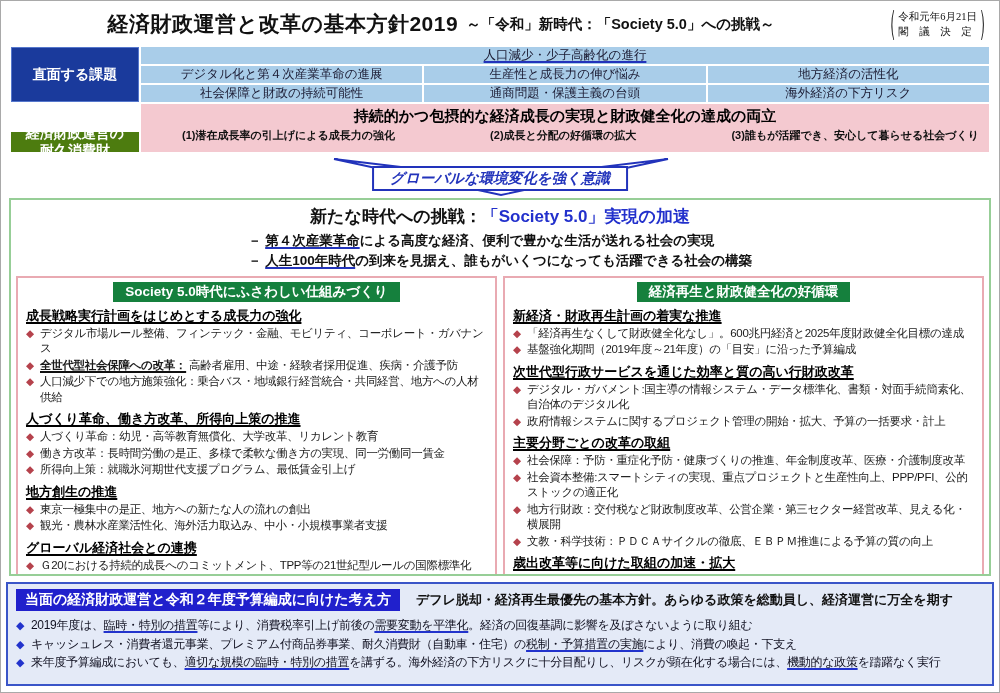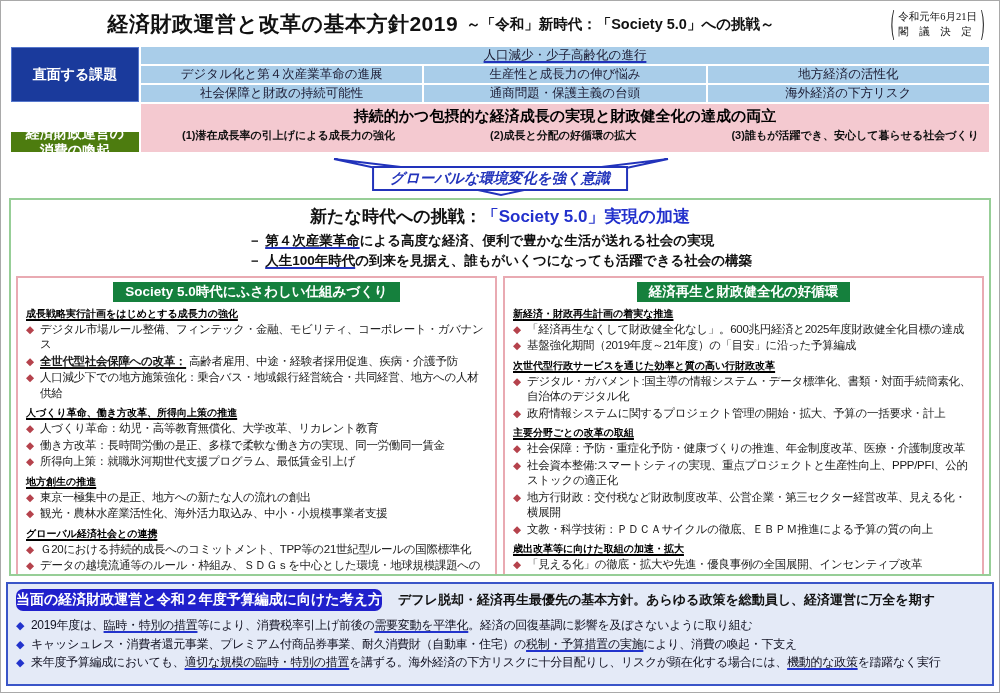--- a/index.html
+++ b/index.html
@@ -57,32 +57,32 @@
   .main-heading { text-align:center; font-size:17px; font-weight:bold; margin-top:2px; }
   .main-heading .blue { color:#2230CC; }
   .main-bullets { width:fit-content; margin:3px auto 4px; font-size:13.5px; font-weight:bold; line-height:1.5; }
   .columns { display:flex; gap:6px; height:302px; }
   .col { flex:1; border:2px solid #E9AAB2; padding:3px 8px; overflow:hidden; }
   .col-header {
     width:fit-content; margin:1px auto 3px; background:#15803d; color:#fff;
     font-weight:bold; font-size:13.5px; padding:1px 12px; white-space:nowrap;
   }
   .sec-heading {
-    font-size:10px; font-weight:bold; margin:5px 0 1px; color:#000;
+    font-size:13px; font-weight:bold; margin:5px 0 1px; color:#000;
     text-decoration:underline; text-decoration-thickness:1.5px; text-underline-offset:2px;
   }
   .item { position:relative; padding-left:14px; font-size:11.5px; line-height:1.35; letter-spacing:-0.3px; color:#1a1a1a; margin-top:1px; }
   .item .dmd { position:absolute; left:0; top:0; font-size:10.5px; letter-spacing:0; }
   .dmd-red { color:#B5424C; }
   .dmd-blue { color:#2233CC; }
 
   
   .bottom-box { margin:6px 5px 0; height:104px; border:2px solid #3A55C8; background:#E4EAF7; padding:5px 8px; overflow:hidden; }
   .bottom-head { display:flex; align-items:center; }
-  .bottom-title { background:#2020CC; color:#fff; font-weight:bold; font-size:14px; padding:2px 0; white-space:nowrap;border-radius:7px; }
+  .bottom-title { background:#2020CC; color:#fff; font-weight:bold; font-size:14px; padding:2px 9px; white-space:nowrap; }
   .bottom-headline { font-weight:bold; font-size:13px; margin-left:16px; white-space:nowrap; }
   .bottom-bullets { margin-top:5px; }
   .b-item { position:relative; padding-left:15px; font-size:12px; line-height:1.55; letter-spacing:-0.3px; color:#101020; }
   .b-item .dmd { position:absolute; left:0; top:1px; font-size:11px; }
   .b-item .seg-u { text-decoration-color:#2233CC; }
 </style>
 </head>
 <body>
 
 <div id="page">
@@ -118,21 +118,21 @@
         <div class="chal-cell">通商問題・保護主義の台頭</div>
         <div class="chal-cell">海外経済の下方リスク</div>
       </div>
     </div>
   </div>
 
   <div class="band principles">
     <div class="band-label lbl-pink">
       <span>
         <span>経済財政運営の</span><br>
-        <span>消費の喚起</span>
+        <span>耐久消費財</span>
       </span>
     </div>
     <div class="prin-body">
       <div class="prin-headline">持続的かつ包摂的な経済成長の実現と財政健全化の達成の両立</div>
       <div class="prin-points">
         <span class="prin-point">(1)潜在成長率の引上げによる成長力の強化</span>
         <span class="prin-point">(2)成長と分配の好循環の拡大</span>
         <span class="prin-point">(3)誰もが活躍でき、安心して暮らせる社会づくり</span>
       </div>
     </div>

